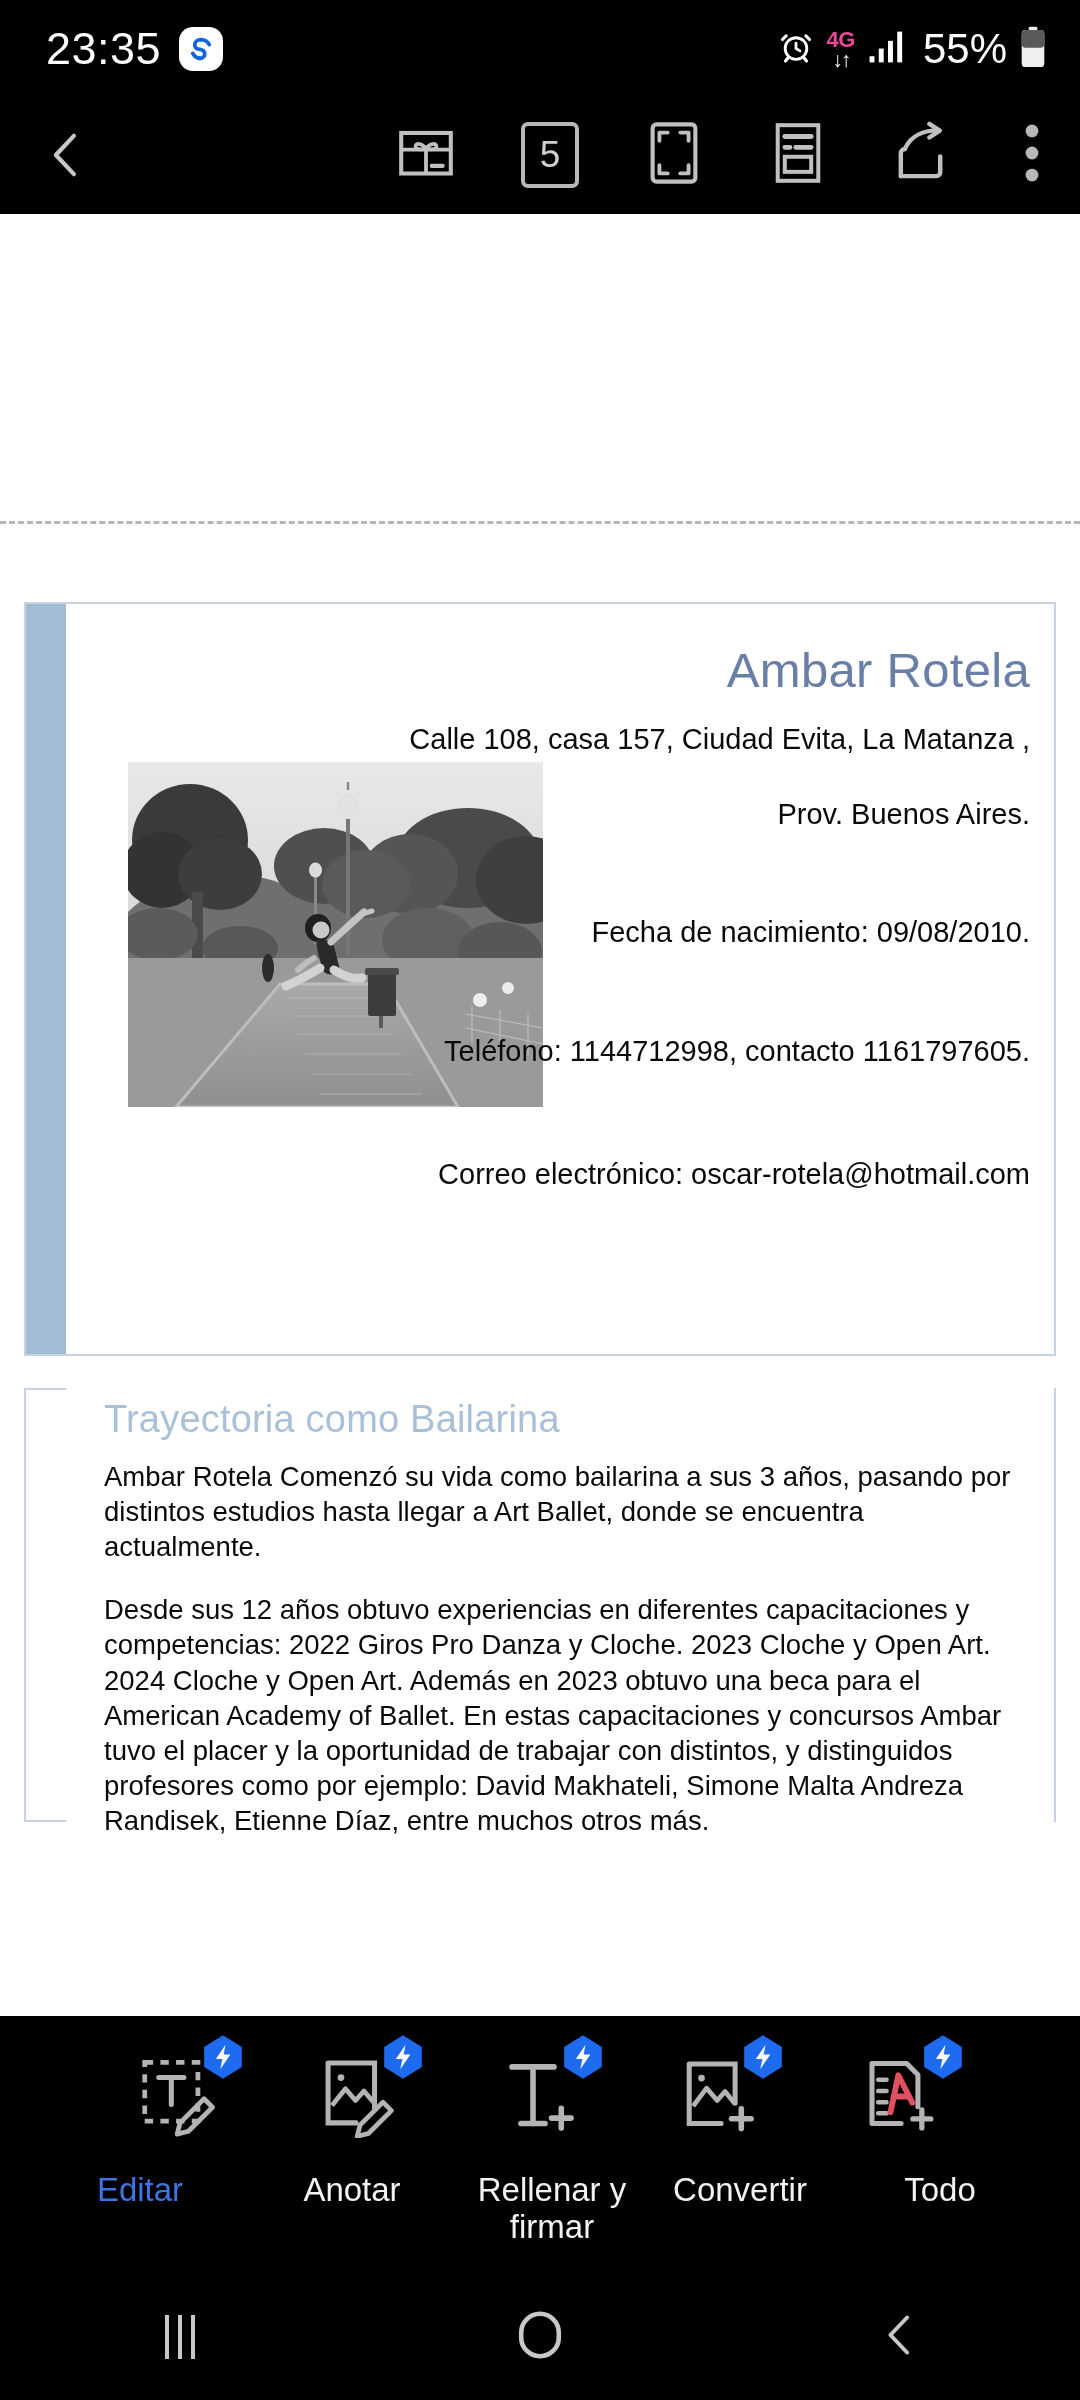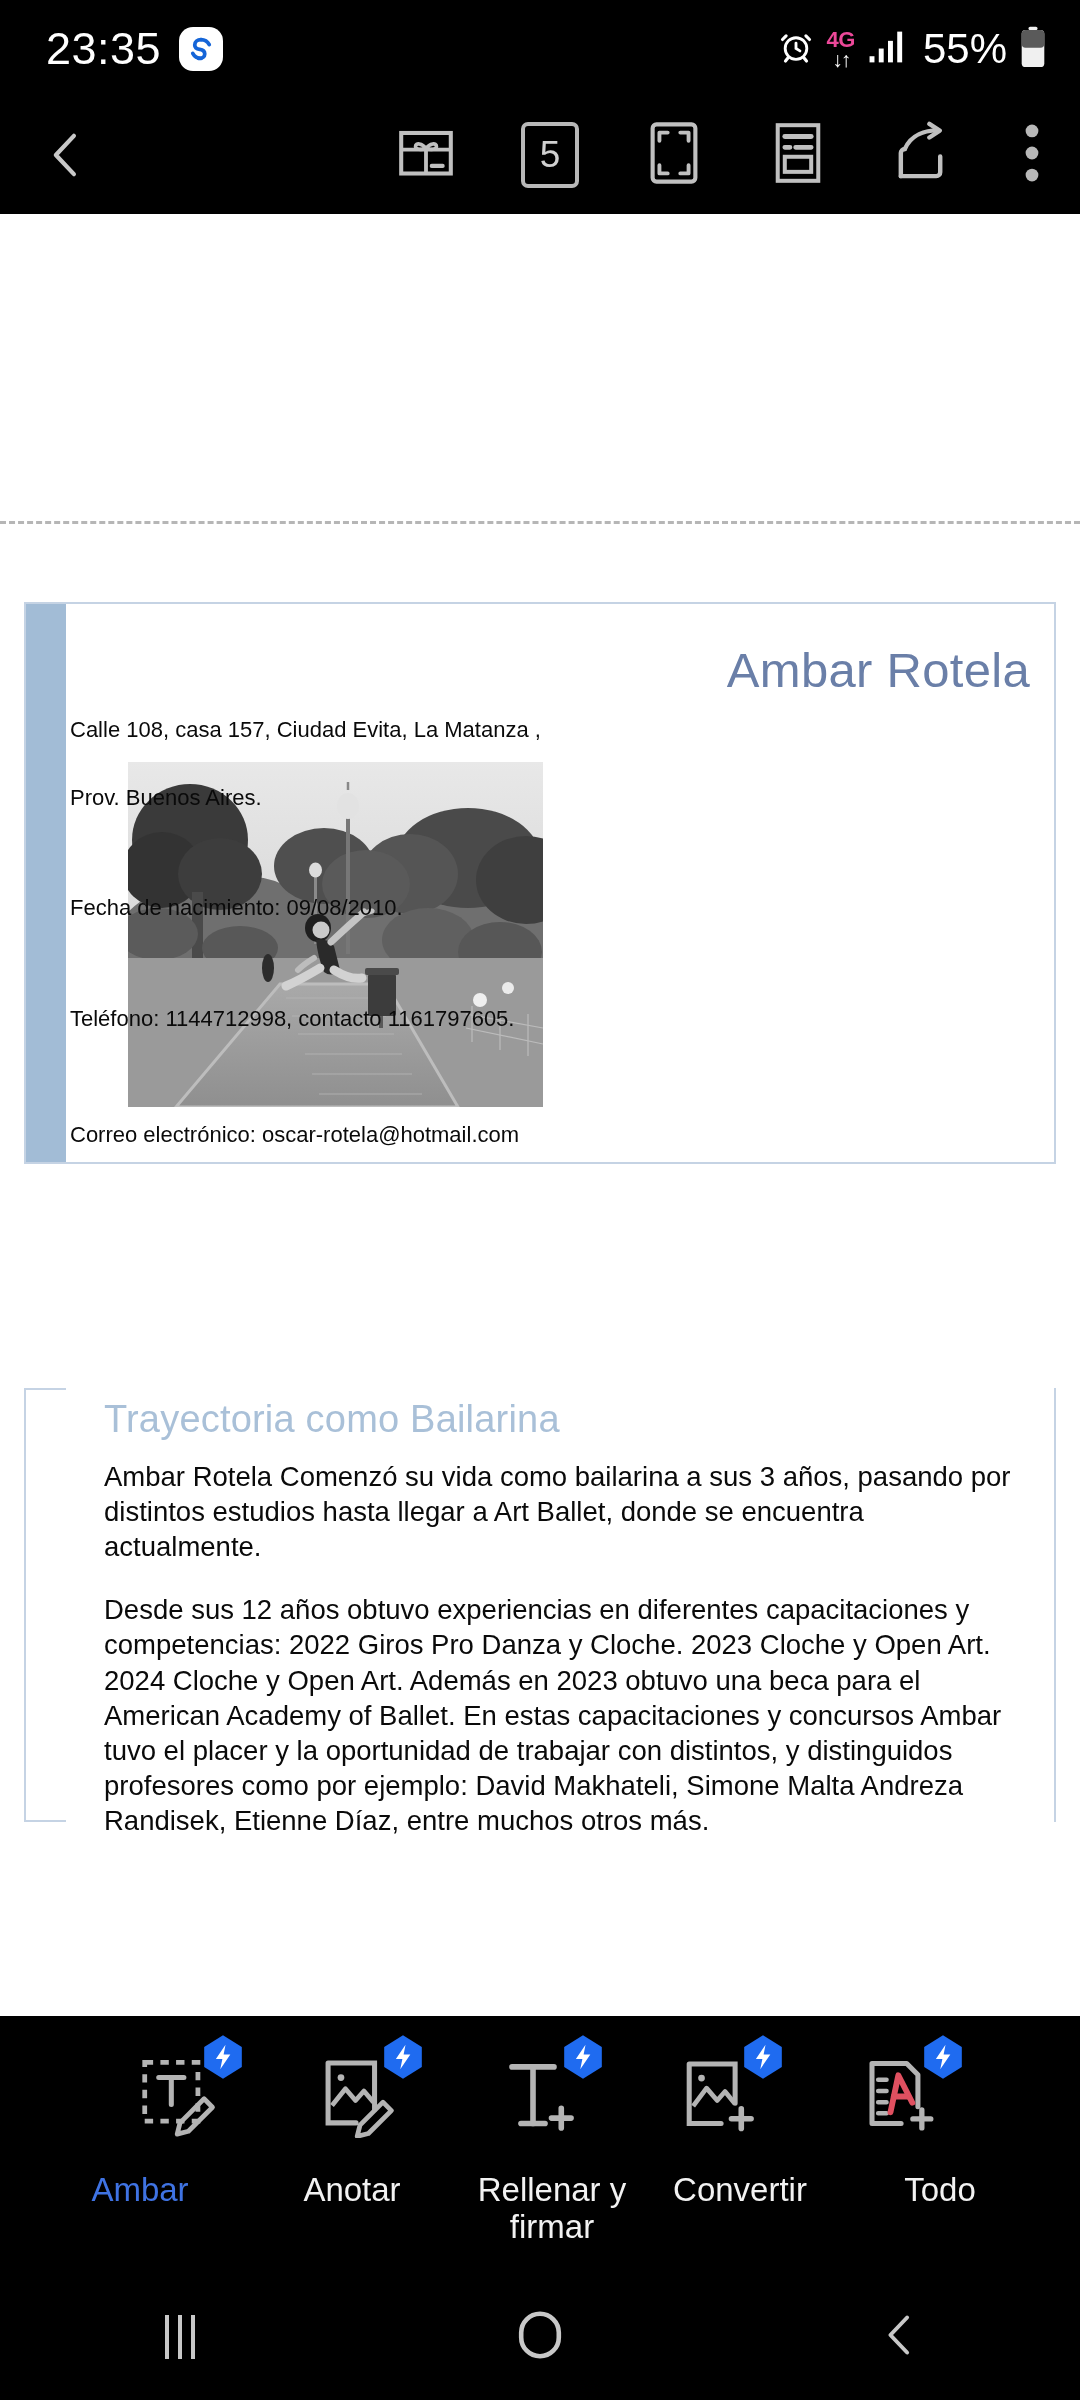--- a/index.html
+++ b/index.html
@@ -100,21 +100,21 @@
     display: flex;
     border: 2px solid #c5d3e4;
     background: #ffffff;
   }
   .card-accent { flex: 0 0 auto; }
   .card-body { flex: 1 1 auto; background: #fff; position: relative; }
 
   #card-profile {
     left: 24px; right: 24px;
     top: 388px;
-    height: 562px;
+    height: 754px;
   }
   #card-profile .card-accent { width: 40px; background: #a2bcd6; }
 
   #card-career {
     left: 24px; right: 24px;
     top: 1174px;
     height: 434px;
     align-items: center;
   }
   #card-career .card-accent { width: 40px; background: #a8abc8; }
@@ -139,25 +139,25 @@
     left: 62px; top: 158px;
     width: 415px; height: 345px;
     overflow: hidden;
     background: #d8d8d8;
   }
   .photo svg { display: block; width: 100%; height: 100%; }
 
   .contact-lines {
     position: absolute;
     right: 24px;
-    top: 114px;
+    top: 120px;
     width: 960px;
-    text-align: left;
+    text-align: right;
     color: #0a0a0a;
-    font-size: 22px;
+    font-size: 29px;
     line-height: 1.08;
   }
   .cl { margin-bottom: 0; white-space: nowrap; }
   .cl-addr1 { margin-top: 0; }
   .cl-addr2 { margin-top: 44px; }
   .cl-birth { margin-top: 86px; }
   .cl-nat   { margin-top: 90px; }
   .cl-tel   { margin-top: 88px; }
   .cl-mail  { margin-top: 92px; }
 
@@ -559,21 +559,21 @@
           <svg width="42" height="46" viewBox="0 0 20 22">
             <path d="M10 0.6 19 6.2v9.6L10 21.4 1 15.8V6.2z" fill="#1f6bf0"></path>
             <path d="M11.2 5.2 6.6 12h3.1l-1 4.8 4.8-7h-3.2z" fill="#fff"></path>
           </svg>
         </span>
       </div>
 
     </div>
 
     <div class="tab-row">
-      <div class="tab active">Ambar</div>
+      <div class="tab active">Editar</div>
       <div class="tab">Anotar</div>
       <div class="tab narrow">Rellenar y firmar</div>
       <div class="tab narrow">Convertir</div>
       <div class="tab">Todo</div>
     </div>
 
     <div class="navbar">
       <div class="nav-btn">
         <span class="nav-recents">
           <i></i>

